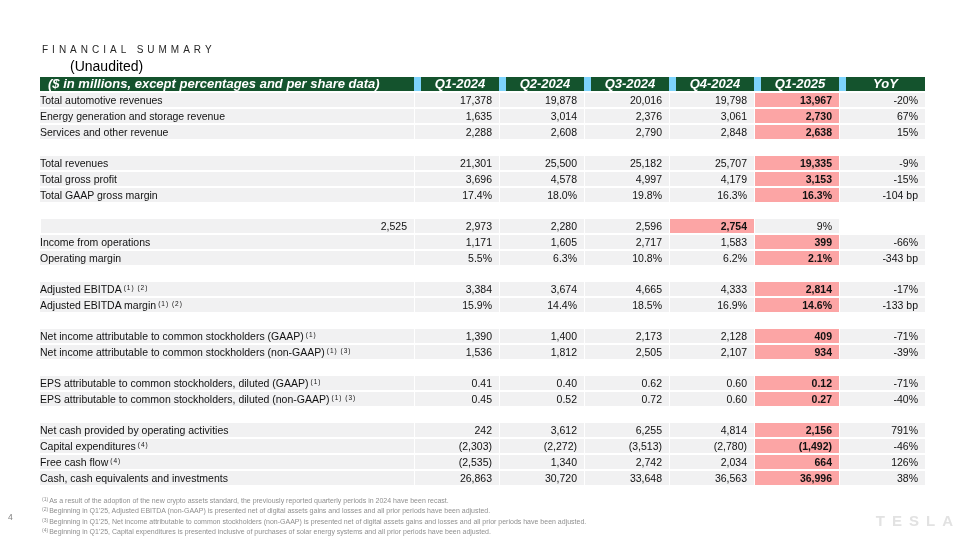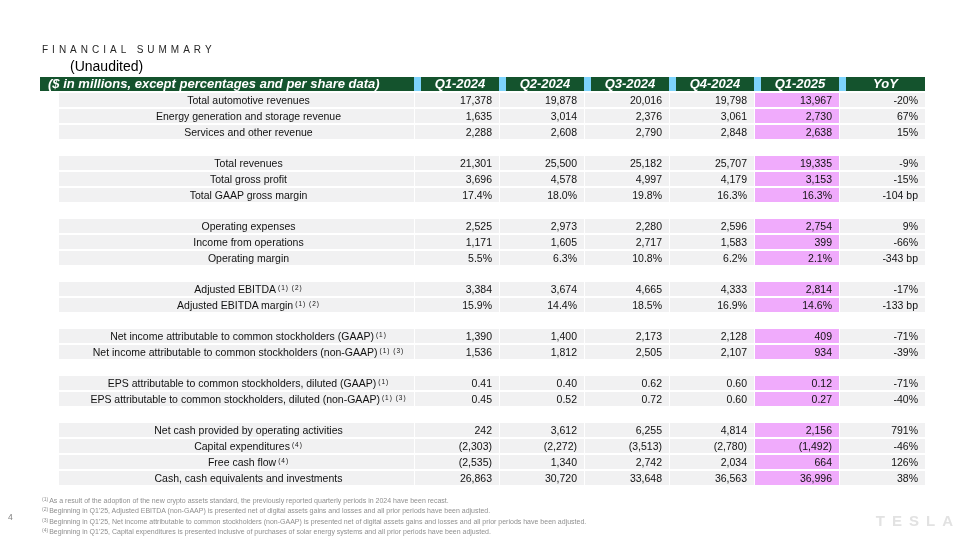--- a/index.html
+++ b/index.html
@@ -26,23 +26,23 @@
   .thead,.row{
     display:grid;
     grid-template-columns:374px 85px 85px 85px 85px 85px 86px;
     height:14px;line-height:14px;margin-bottom:2px;
   }
   .thead{background:#14532d;color:#ffffff;font-weight:bold;font-size:13px;font-style:italic;}
   .th-label{text-align:left;padding-left:8px;overflow:hidden;white-space:nowrap;}
   .th-col{text-align:center;border-left:7px solid #7dd3fc;}
   .row{font-size:10.5px;}
   .cell{background:#f1f1f2;overflow:hidden;white-space:nowrap;}
-  .cell.label{text-align:center;padding-left:24px;margin-left:19px;}
+  .cell.label{text-align:left;padding-left:0;}
   .cell.val{text-align:right;padding-right:7px;border-left:1.5px solid #ffffff;}
-  .cell.hl{background:#f0abfc;}
+  .cell.hl{background:#fca5a5;font-weight:bold;}
   .sup{font-size:6.5px;position:relative;top:-3.5px;margin-left:2px;letter-spacing:1px;}
   .spacer{height:13px;margin-bottom:2px;background:transparent;}
   .footnotes{
     position:absolute;left:42px;top:496px;width:880px;
     font-size:7px;line-height:9.4px;color:#8f8f8f;
   }
   .fnsup{font-size:5px;position:relative;top:-2px;margin-right:1px;}
   .page-number{
     position:absolute;left:8px;top:512px;
     font-size:8.5px;color:#808080;
@@ -120,21 +120,20 @@
         <div class="cell label"><span>Total GAAP gross margin</span></div>
         <div class="cell val">17.4%</div>
         <div class="cell val">18.0%</div>
         <div class="cell val">19.8%</div>
         <div class="cell val">16.3%</div>
         <div class="cell val hl">16.3%</div>
         <div class="cell val yoy">-104 bp</div>
       </div>
       <div class="spacer"></div>
       <div class="row">
-        <div class="cell label"><span>Operating expenses</span></div>
         <div class="cell val">2,525</div>
         <div class="cell val">2,973</div>
         <div class="cell val">2,280</div>
         <div class="cell val">2,596</div>
         <div class="cell val hl">2,754</div>
         <div class="cell val yoy">9%</div>
       </div>
       <div class="row">
         <div class="cell label"><span>Income from operations</span></div>
         <div class="cell val">1,171</div>

